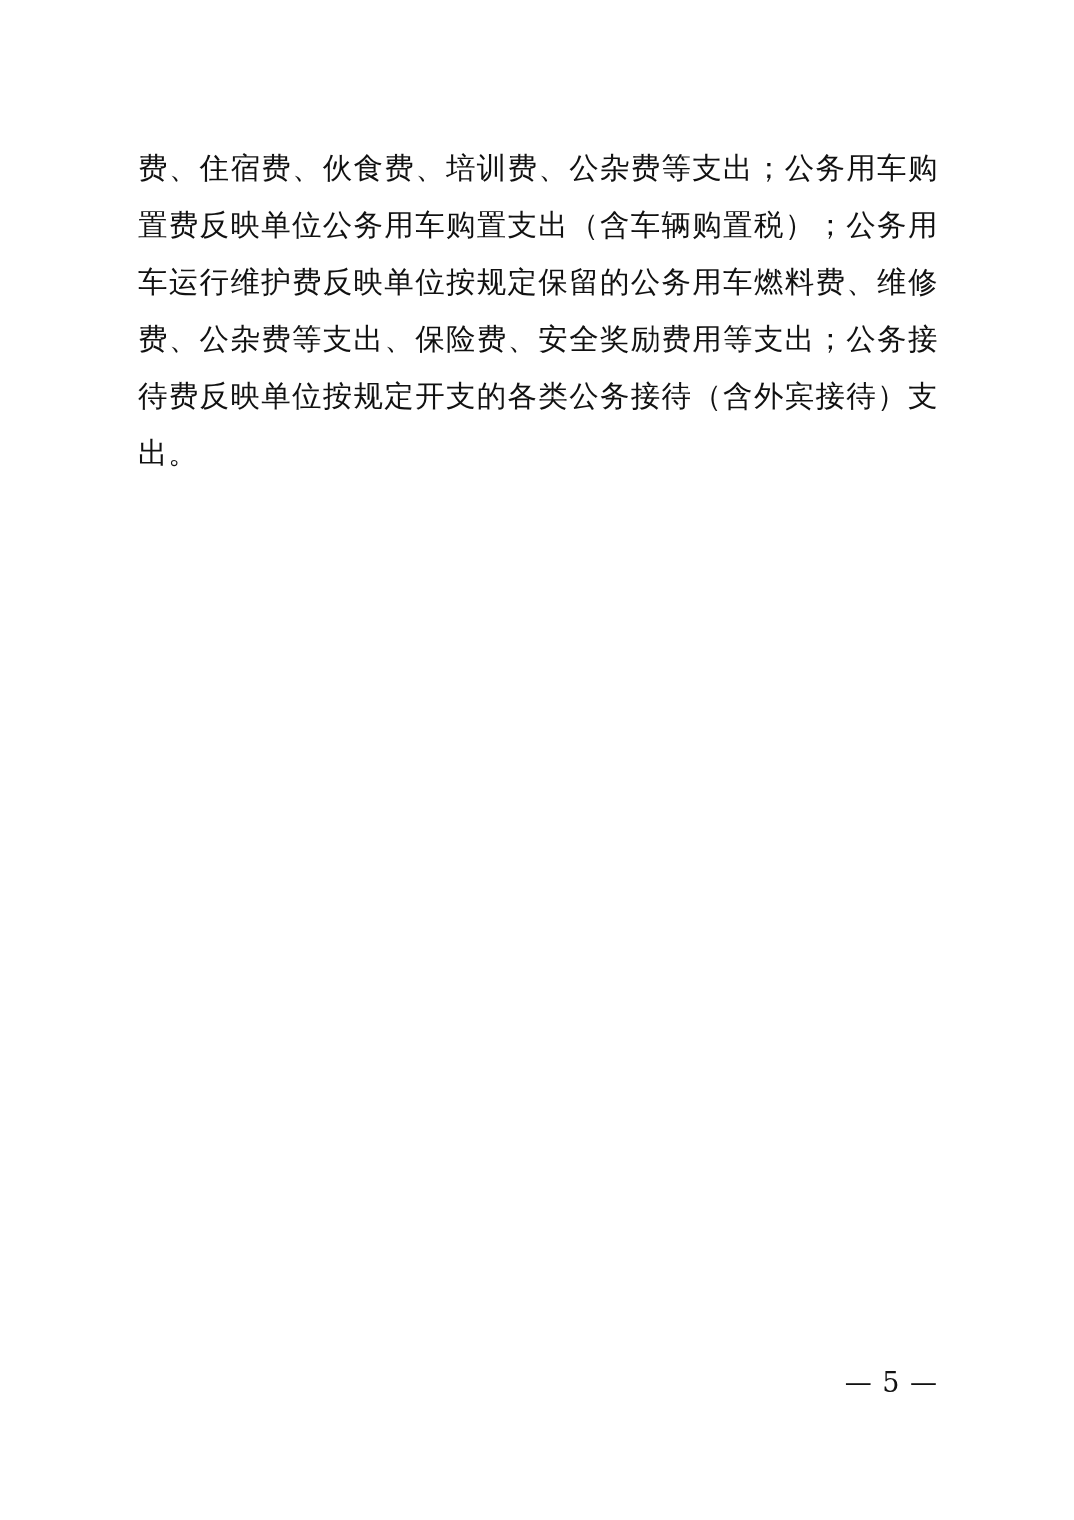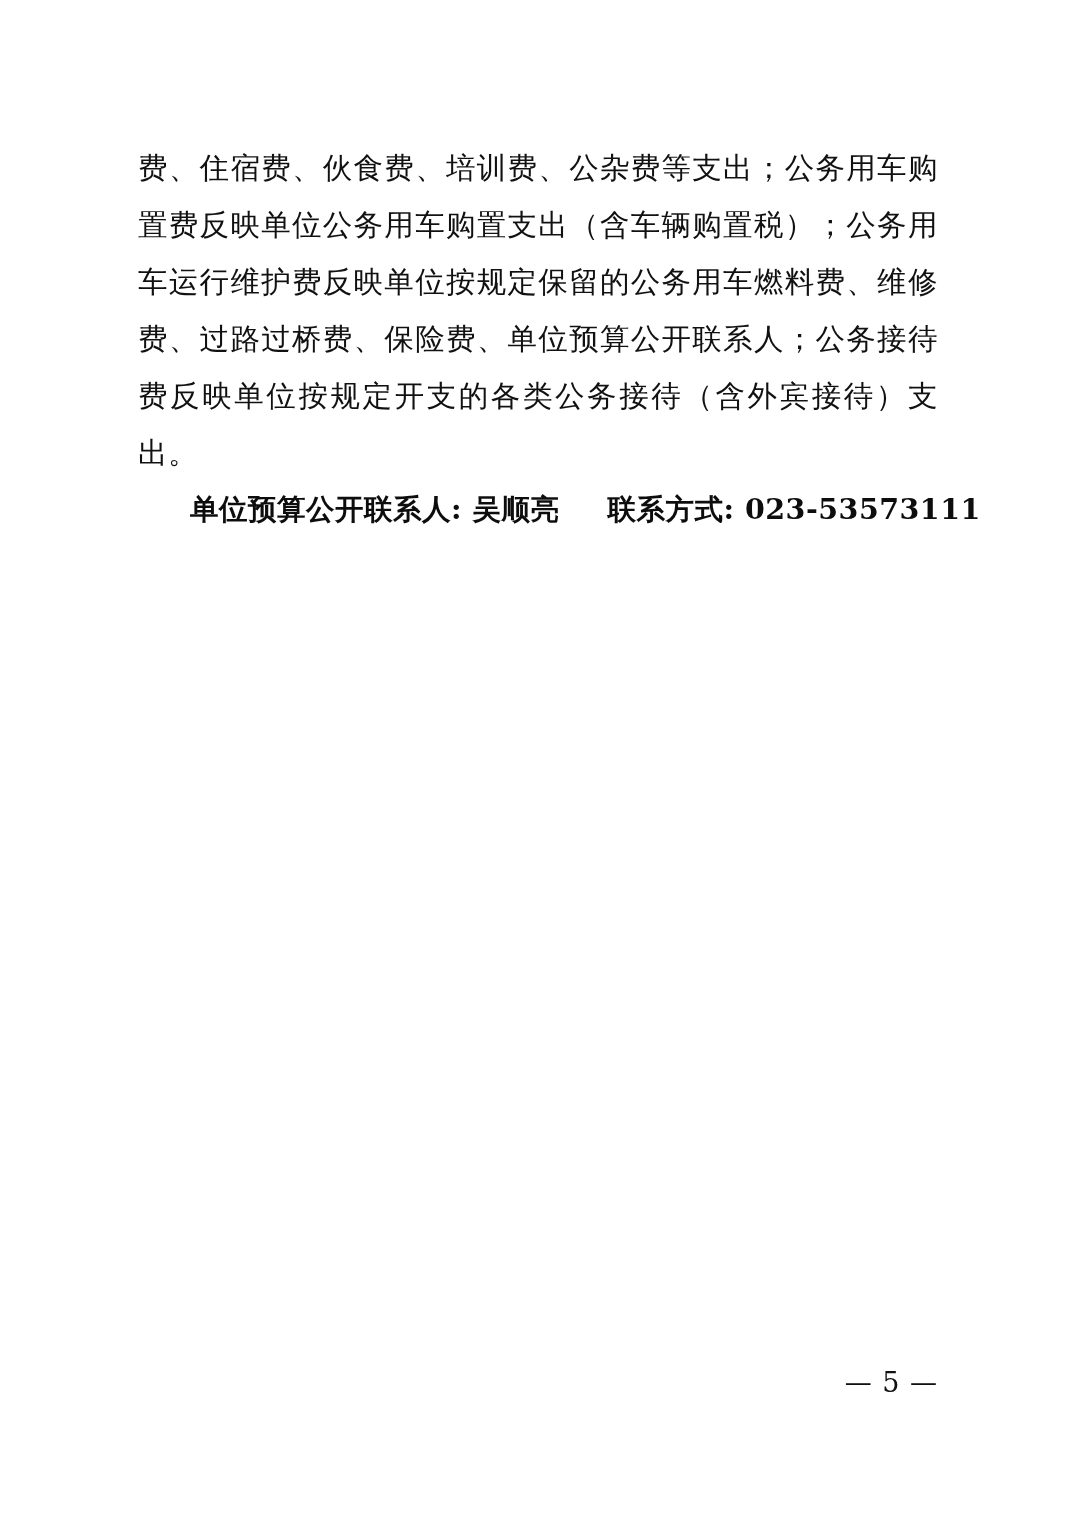--- a/index.html
+++ b/index.html
@@ -59,22 +59,19 @@
     color: #111111;
     letter-spacing: 1px;
   }
 </style>
 </head>
 <body>
 
 <div class="page">
 
   <div class="body-block">
-    <p class="body-par">费、住宿费、伙食费、培训费、公杂费等支出；公务用车购置费反映单位公务用车购置支出（含车辆购置税）；公务用车运行维护费反映单位按规定保留的公务用车燃料费、维修费、过路过桥费、保险费、单位预算公开联系人；公务接待费反映单位按规定开支的各类公务接待（含外宾接待）支出。</p>
+    <p class="body-par">费、住宿费、伙食费、培训费、公杂费等支出；公务用车购置费反映单位公务用车购置支出（含车辆购置税）；公务用车运行维护费反映单位按规定保留的公务用车燃料费、维修费、公杂费等支出、保险费、安全奖励费用等支出；公务接待费反映单位按规定开支的各类公务接待（含外宾接待）支出。</p>
   </div>
 
-  <div class="contact-line">
-    <span>单位预算公开联系人: 吴顺亮</span><span class="contact-gap"></span><span>联系方式: 023-53573111</span>
-  </div>
 
   <div class="page-number">— 5 —</div>
 
 </div>
 
 </body></html>

